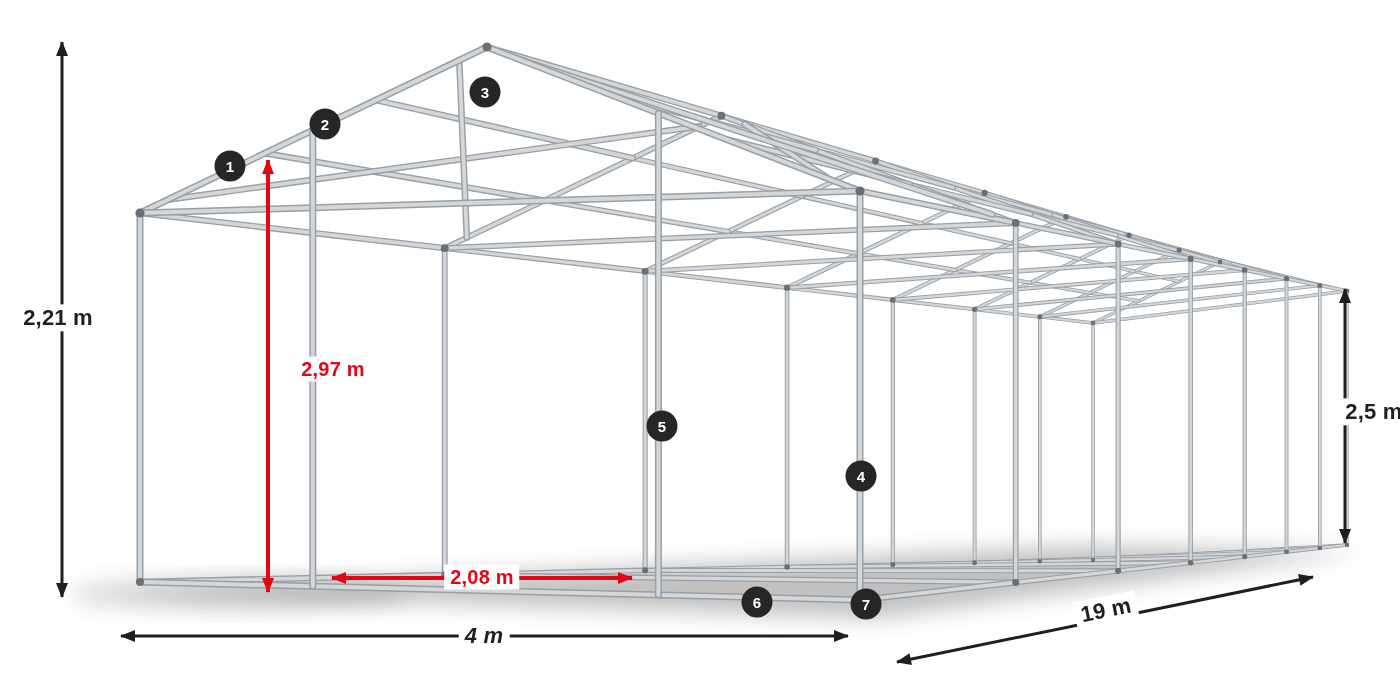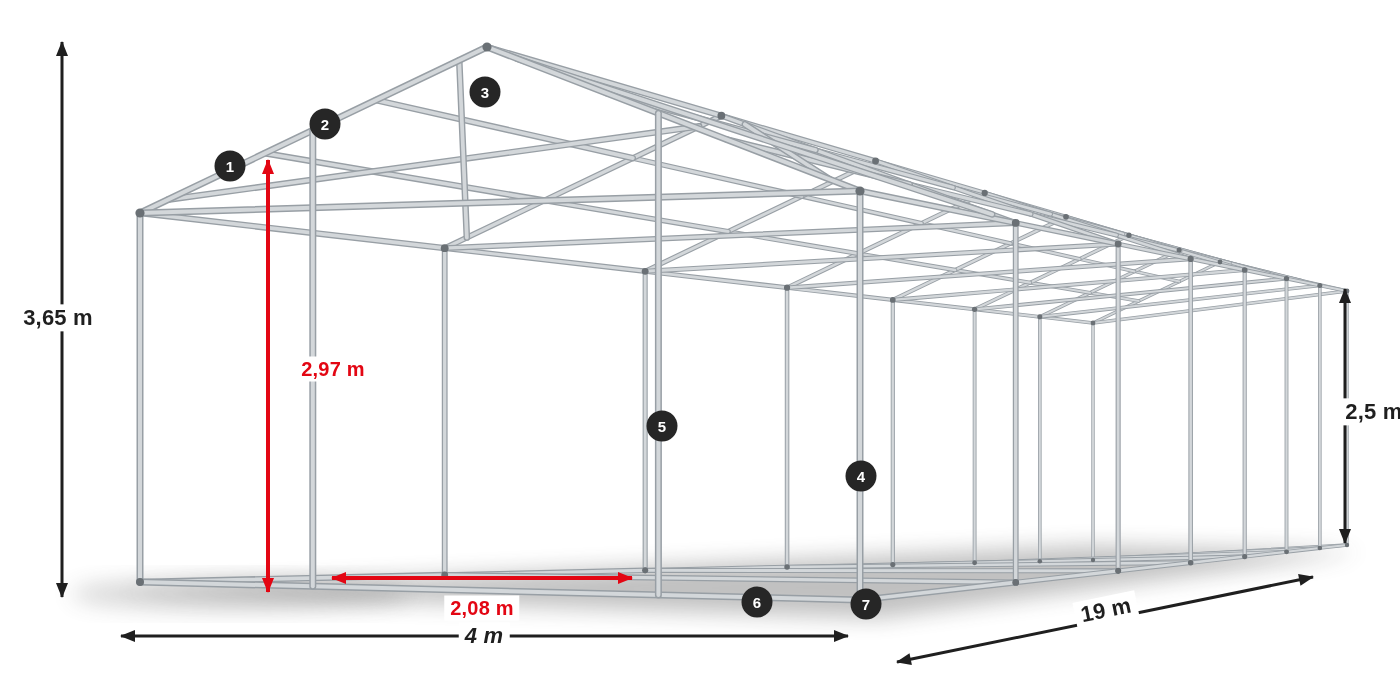--- a/index.html
+++ b/index.html
@@ -334,31 +334,31 @@
       <g>
         <line x1="62" y1="42" x2="62" y2="597" stroke="#1f1f1f" stroke-width="3" marker-start="url(#ahb)" marker-end="url(#ahb)"></line>
         <line x1="268" y1="160" x2="268" y2="592" stroke="#e30613" stroke-width="4" marker-start="url(#ahr)" marker-end="url(#ahr)"></line>
         <line x1="1345" y1="289" x2="1345" y2="543" stroke="#1f1f1f" stroke-width="3" marker-start="url(#ahb)" marker-end="url(#ahb)"></line>
         <line x1="121" y1="636" x2="848" y2="636" stroke="#1f1f1f" stroke-width="3" marker-start="url(#ahb)" marker-end="url(#ahb)"></line>
         <line x1="897" y1="662" x2="1313" y2="577" stroke="#1f1f1f" stroke-width="3" marker-start="url(#ahb)" marker-end="url(#ahb)"></line>
         <line x1="332" y1="578" x2="632" y2="578" stroke="#e30613" stroke-width="4" marker-start="url(#ahr)" marker-end="url(#ahr)"></line>
       </g>
     </svg>
 
-  <div class="dim-label f-big" style="left: 58px; top: 318px; color: rgb(31, 31, 31);">3,65 m</div>
+  <div class="dim-label f-big" style="left: 58px; top: 318px; color: rgb(31, 31, 31);">2,21 m</div>
 
   <div class="dim-label f-red" style="left: 333px; top: 369px; color: rgb(227, 6, 19); text-align: center;">2,97 m</div>
 
   <div class="dim-label f-big" style="left: 1374px; top: 412px; color: rgb(31, 31, 31);">2,5 m</div>
 
   <div class="dim-label f-big" style="left: 484px; top: 636px; color: rgb(31, 31, 31); font-style: italic;">4 m</div>
 
   <div class="dim-label f-big rotated" style="left: 1106px; top: 610px; color: rgb(31, 31, 31);">19 m</div>
 
-  <div class="dim-label f-red" style="left: 482px; top: 608px; color: rgb(227, 6, 19);">2,08 m</div>
+  <div class="dim-label f-red" style="left: 482px; top: 577px; color: rgb(227, 6, 19);">2,08 m</div>
 
   <div class="badge" style="left: 230px; top: 166px; background: rgb(38, 38, 38); color: rgb(255, 255, 255);">1</div>
   <div class="badge" style="left: 325px; top: 124px; background: rgb(38, 38, 38); color: rgb(255, 255, 255);">2</div>
   <div class="badge" style="left: 485px; top: 92px; background: rgb(38, 38, 38); color: rgb(255, 255, 255);">3</div>
   <div class="badge" style="left: 861px; top: 476px; background: rgb(38, 38, 38); color: rgb(255, 255, 255);">4</div>
   <div class="badge" style="left: 662px; top: 426px; background: rgb(38, 38, 38); color: rgb(255, 255, 255);">5</div>
   <div class="badge" style="left: 757px; top: 602px; background: rgb(38, 38, 38); color: rgb(255, 255, 255);">6</div>
   <div class="badge" style="left: 866px; top: 604px; background: rgb(38, 38, 38); color: rgb(255, 255, 255);">7</div>
 
 </div>

